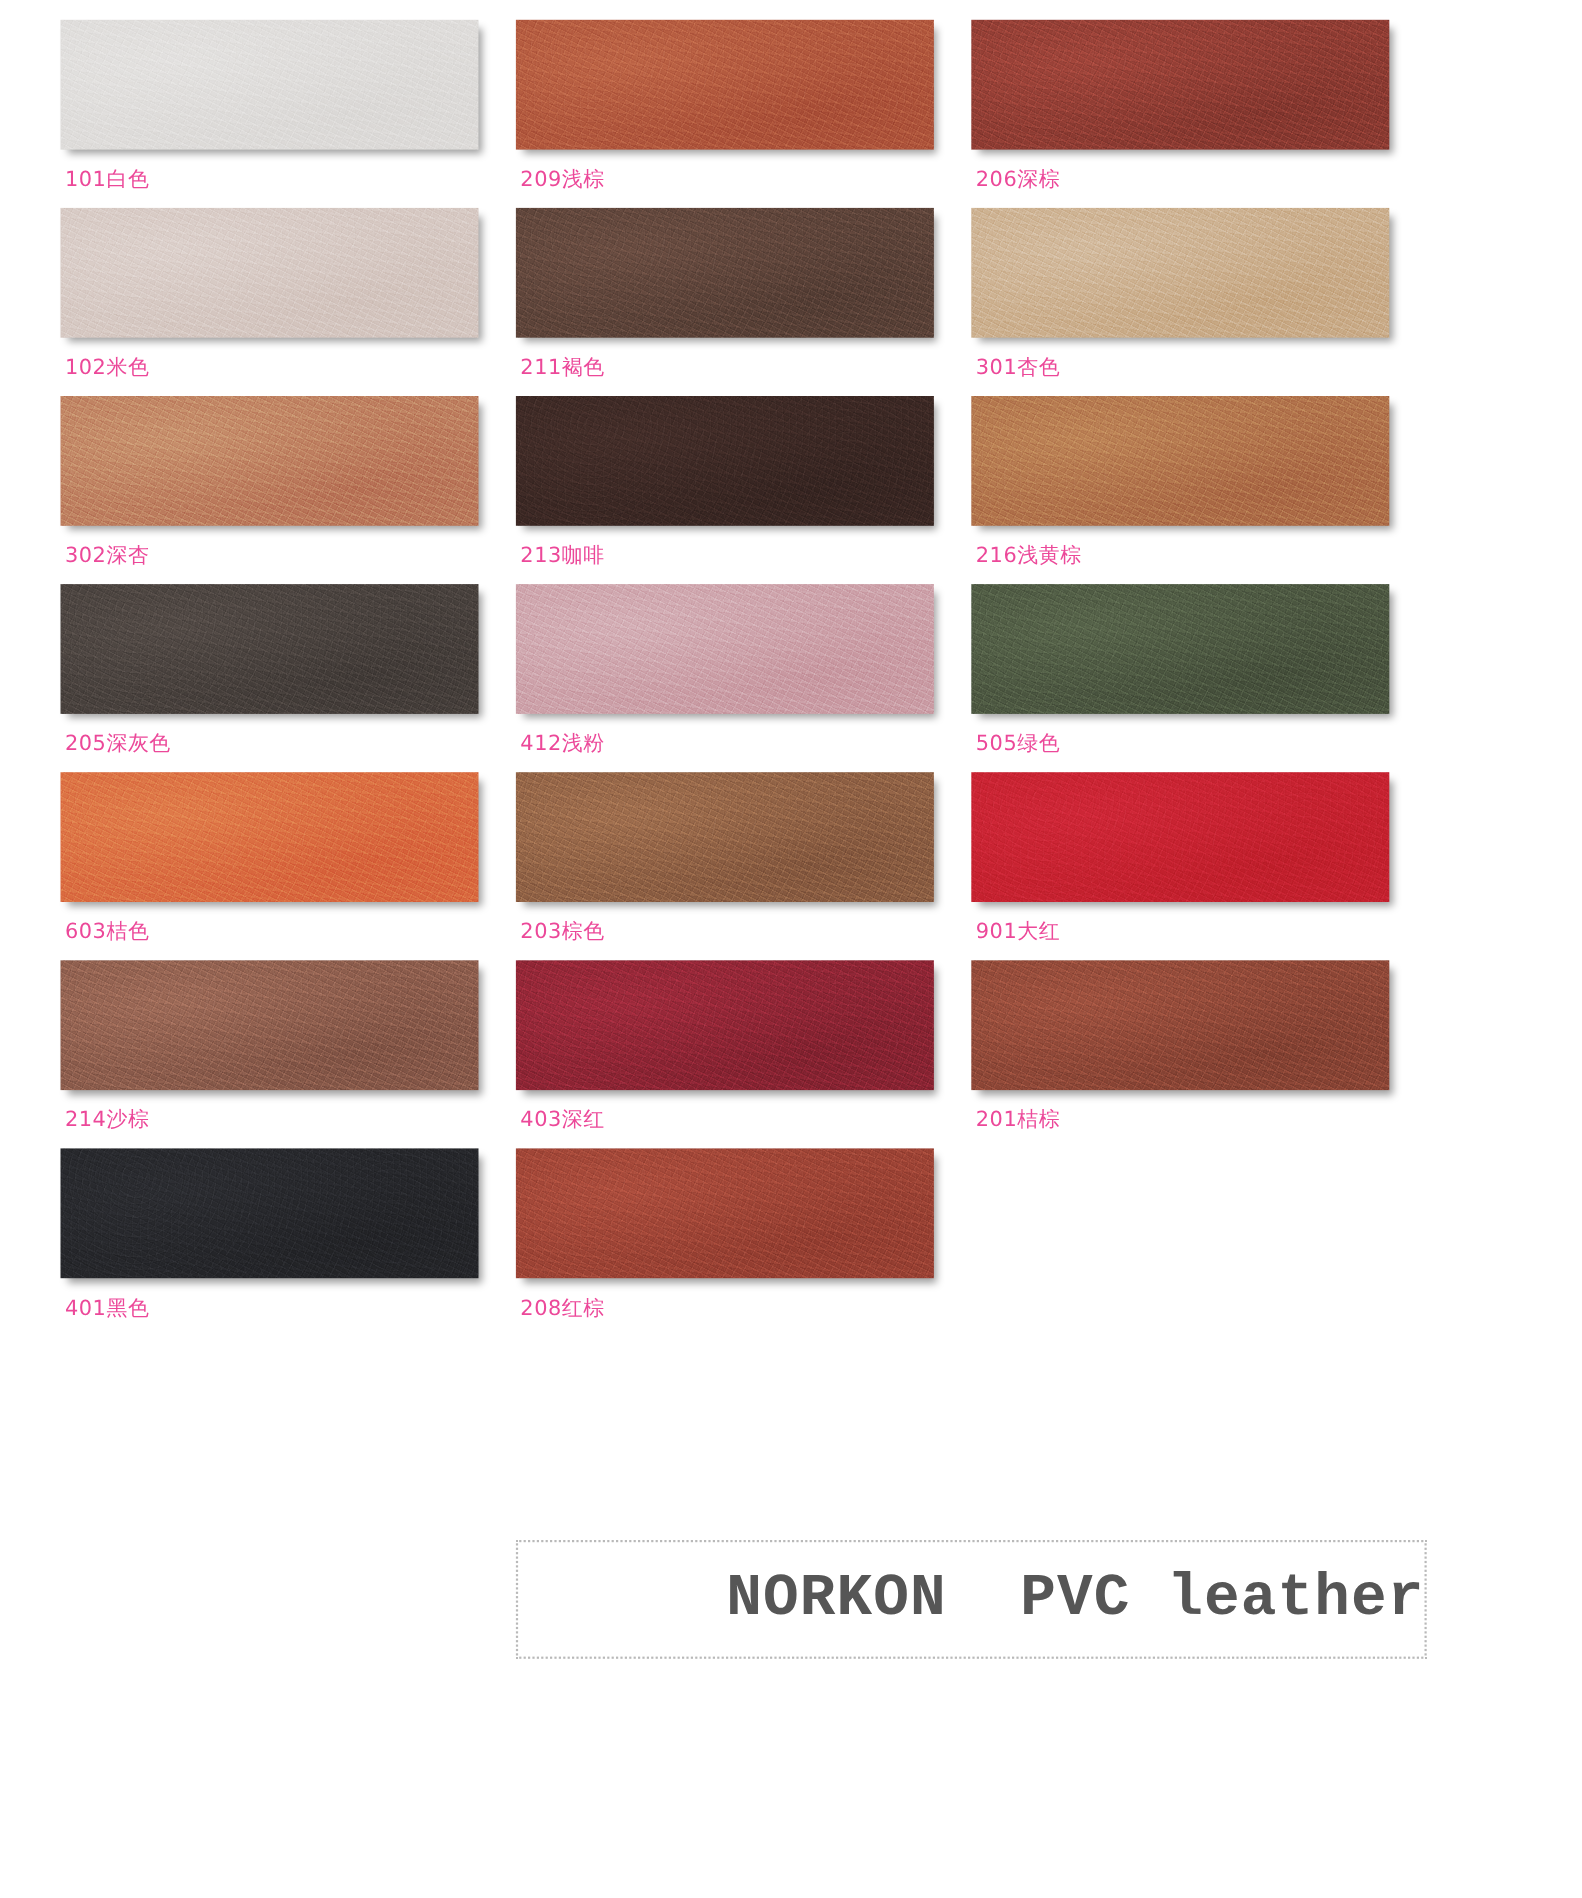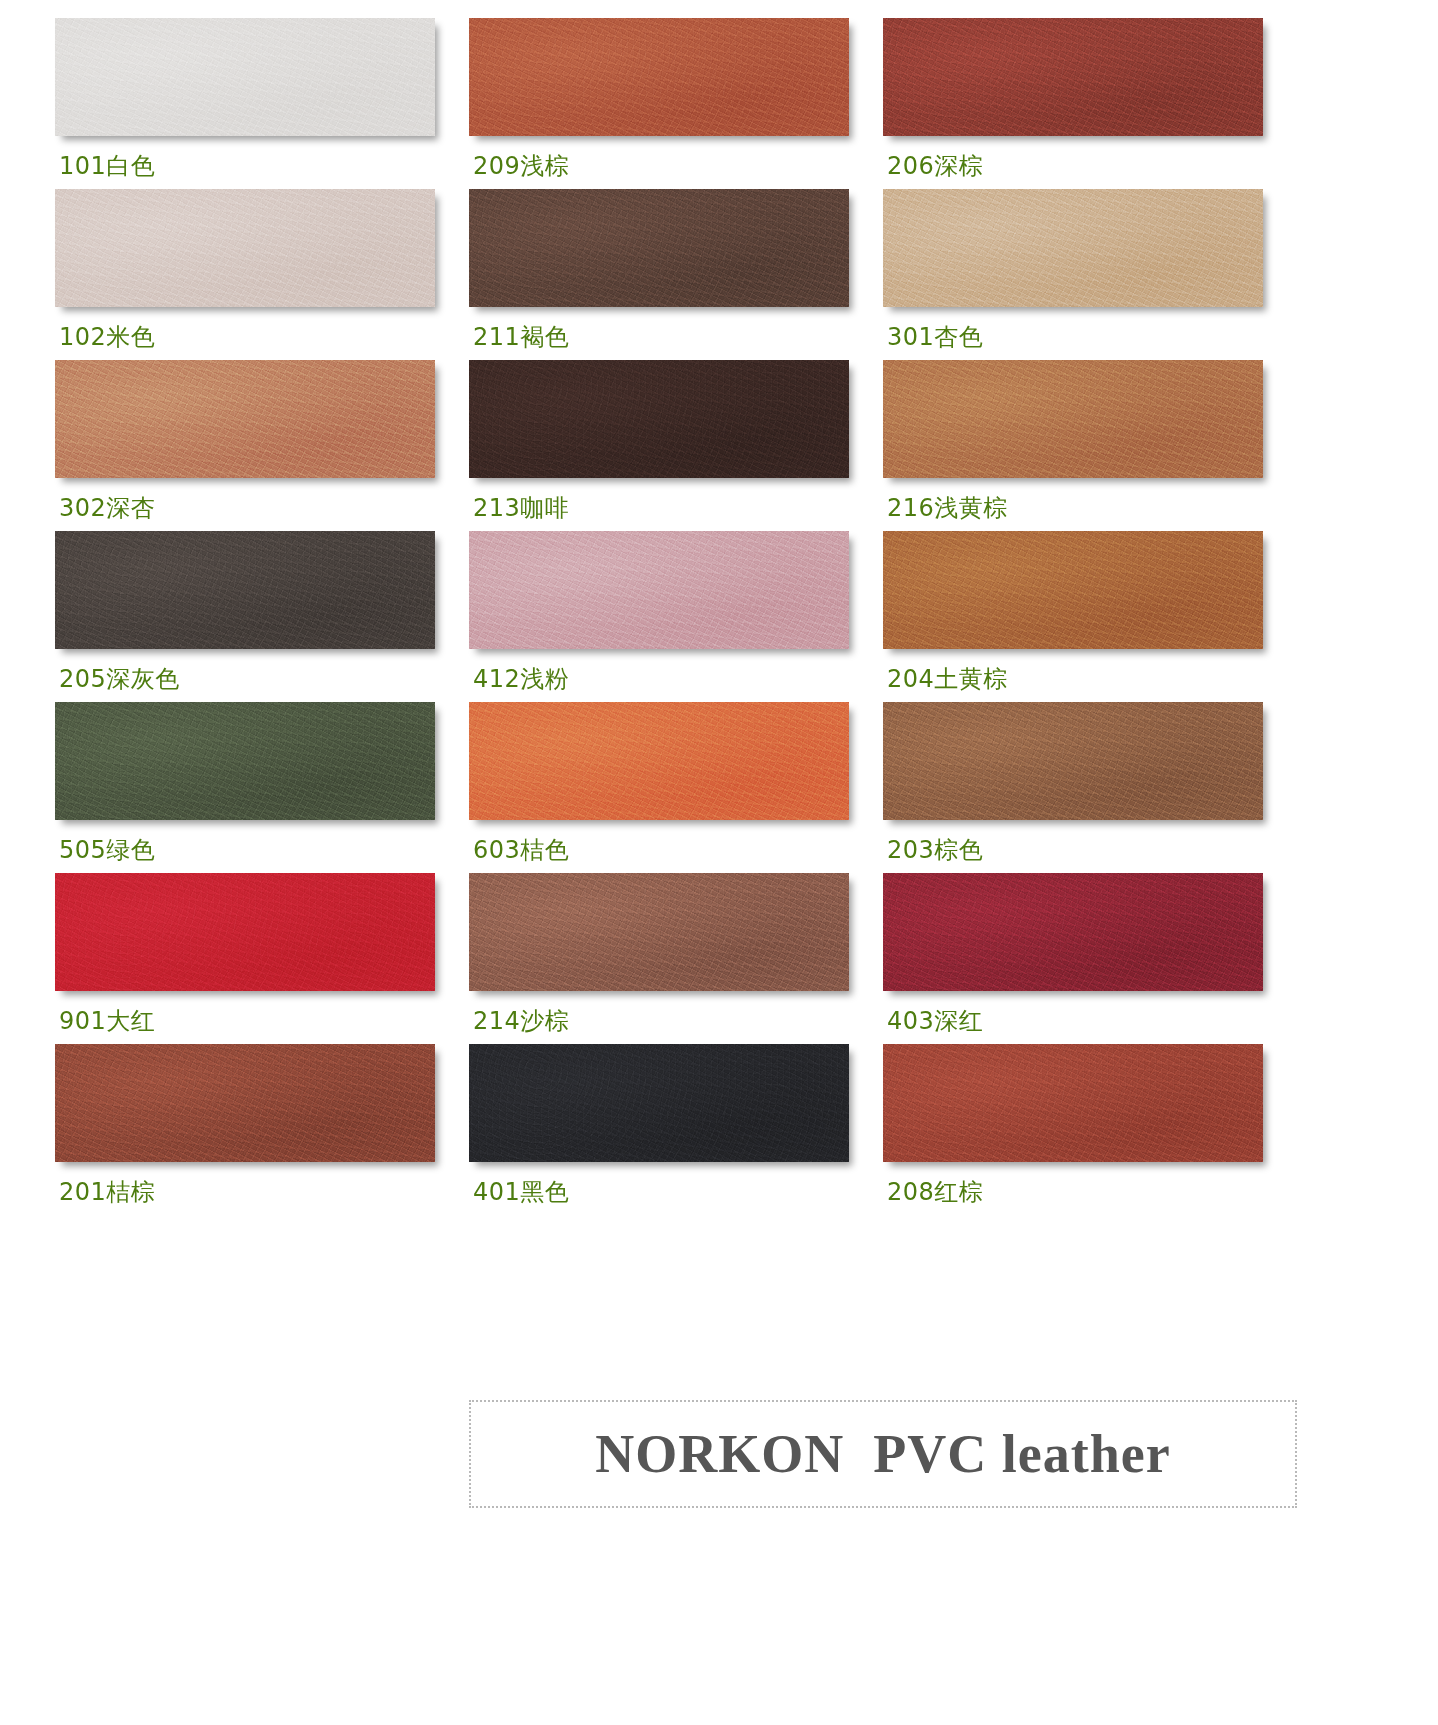--- a/index.html
+++ b/index.html
@@ -43,39 +43,39 @@
   .swatch::after{
     content:"";position:absolute;inset:0;
     background-image:
       repeating-radial-gradient(circle at 18% 22%, rgba(255,255,255,0.07) 0px, rgba(255,255,255,0.07) 1px, rgba(0,0,0,0.05) 1px, rgba(0,0,0,0.05) 2px, rgba(0,0,0,0) 2px, rgba(0,0,0,0) 6px),
       repeating-radial-gradient(circle at 80% 64%, rgba(255,255,255,0.06) 0px, rgba(255,255,255,0.06) 1px, rgba(0,0,0,0.045) 1px, rgba(0,0,0,0.045) 2px, rgba(0,0,0,0) 2px, rgba(0,0,0,0) 7px);
     mix-blend-mode:soft-light;
   }
 
   .label{
     position:absolute;left:4px;top:132px;
-    font-size:24px;color:#4d7c0f;
+    font-size:19px;color:#ec4899;
     letter-spacing:.5px;
     white-space:nowrap;
     font-family:"DejaVu Sans","Liberation Sans",sans-serif;
   }
 
   .banner{
     position:absolute;
     left:469px;top:1400px;
     width:828px;height:108px;
     border:2px dotted #b9b9b9;
     background:#ffffff;
     box-sizing:border-box;
   }
   .banner-text{
     position:absolute;left:0;right:0;top:50%;
     transform:translateY(-50%);
-    text-align:center;
-    font-family:Liberation Serif, serif;
+    text-align:right;
+    font-family:Liberation Mono, monospace;
     font-size:54px;font-weight:700;color:#565656;
     letter-spacing:1px;
     white-space:pre;
   }
 </style>
 </head>
 <body>
 
 <div class="sheet">
 
@@ -118,24 +118,20 @@
       </div>
       <div class="cell">
         <div class="swatch" style="background-color: rgb(71, 64, 60);"></div>
         <div class="label">205深灰色</div>
       </div>
       <div class="cell">
         <div class="swatch" style="background-color: rgb(204, 160, 168);"></div>
         <div class="label">412浅粉</div>
       </div>
       <div class="cell">
-        <div class="swatch" style="background-color: rgb(169, 102, 58);"></div>
-        <div class="label">204土黄棕</div>
-      </div>
-      <div class="cell">
         <div class="swatch" style="background-color: rgb(75, 86, 64);"></div>
         <div class="label">505绿色</div>
       </div>
       <div class="cell">
         <div class="swatch" style="background-color: rgb(218, 107, 64);"></div>
         <div class="label">603桔色</div>
       </div>
       <div class="cell">
         <div class="swatch" style="background-color: rgb(141, 95, 67);"></div>
         <div class="label">203棕色</div>

